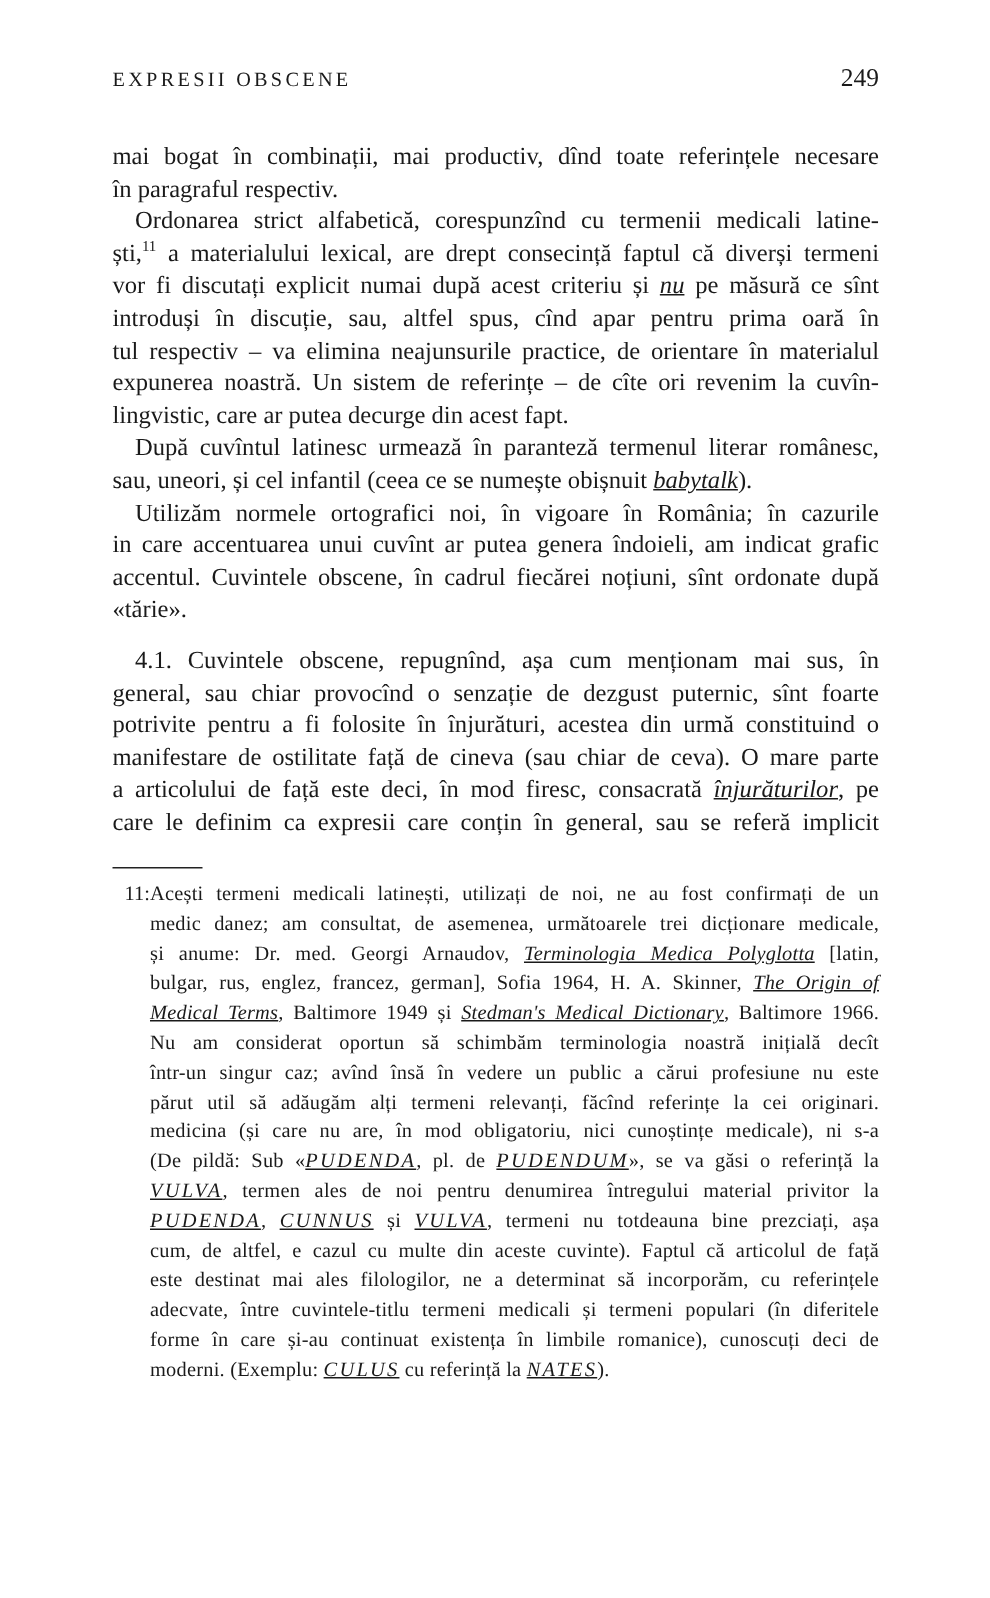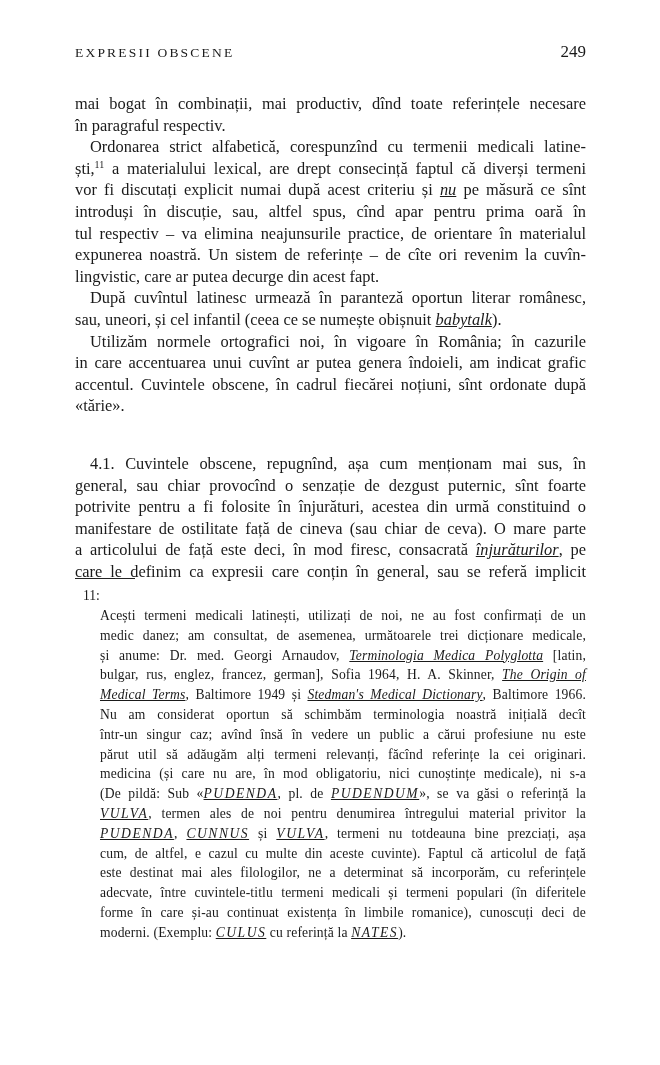--- a/index.html
+++ b/index.html
@@ -22,21 +22,21 @@
   .body-text sup { font-size:10px; line-height:0; }
   .line { display:block; text-align:justify; text-align-last:justify; white-space:nowrap; }
   .line.last { text-align-last:left; }
   .line.ind { padding-left:15px; }
   .footnote-rule { position:absolute; top:578px; left:0; width:60px; height:1.2px; background:#222; }
   .footnote {
     position:absolute; top:586px; left:0; width:511px;
     font-size:13.6px; line-height:19.8px;
   }
   .fn-num { position:absolute; left:8px; top:0; }
-  .fn-body { margin-left:25px;margin-top:20px; }
+  .fn-body { margin-left:25px; }
   .fn-body .line { letter-spacing:0.15px; }
   em { font-style:italic;text-decoration:underline; }
   .caps { font-style:italic; letter-spacing:1.5px; }
 </style>
 </head>
 <body>
 
 <div class="page">
 
   <div class="running-head">
@@ -52,30 +52,30 @@
     <p>
       <span class="line ind">Ordonarea strict alfabetică, corespunzînd cu termenii medicali latine-</span>
       <span class="line"><span>ști,</span><sup>11</sup><span> a materialului lexical, are drept consecință faptul că diverși termeni</span></span>
       <span class="line"><span>vor fi discutați explicit numai după acest criteriu și </span><em>nu</em><span> pe măsură ce sînt</span></span>
       <span class="line">introduși în discuție, sau, altfel spus, cînd apar pentru prima oară în</span>
       <span class="line">tul respectiv – va elimina neajunsurile practice, de orientare în materialul</span>
       <span class="line">expunerea noastră. Un sistem de referințe – de cîte ori revenim la cuvîn-</span>
       <span class="line last">lingvistic, care ar putea decurge din acest fapt.</span>
     </p>
     <p>
-      <span class="line ind">După cuvîntul latinesc urmează în paranteză oportun literar românesc,</span>
+      <span class="line ind">După cuvîntul latinesc urmează în paranteză termenul literar românesc,</span>
       <span class="line last"><span>sau, uneori, și cel infantil (ceea ce se numește obișnuit </span><em>babytalk</em><span>).</span></span>
     </p>
     <p>
       <span class="line ind">Utilizăm normele ortografici noi, în vigoare în România; în cazurile</span>
       <span class="line">in care accentuarea unui cuvînt ar putea genera îndoieli, am indicat grafic</span>
       <span class="line">accentul. Cuvintele obscene, în cadrul fiecărei noțiuni, sînt ordonate după</span>
       <span class="line last">«tărie».</span>
     </p>
-    <p class="section-para" style="margin-top:36px">
+    <p class="section-para" style="margin-top:12px">
       <span class="line ind">4.1. Cuvintele obscene, repugnînd, așa cum menționam mai sus, în</span>
       <span class="line">general, sau chiar provocînd o senzație de dezgust puternic, sînt foarte</span>
       <span class="line">potrivite pentru a fi folosite în înjurături, acestea din urmă constituind o</span>
       <span class="line">manifestare de ostilitate față de cineva (sau chiar de ceva). O mare parte</span>
       <span class="line"><span>a articolului de față este deci, în mod firesc, consacrată </span><em>înjurăturilor</em><span>, pe</span></span>
       <span class="line">care le definim ca expresii care conțin în general, sau se referă implicit</span>
     </p>
   </div>
 
   <div class="footnote-rule"></div>

